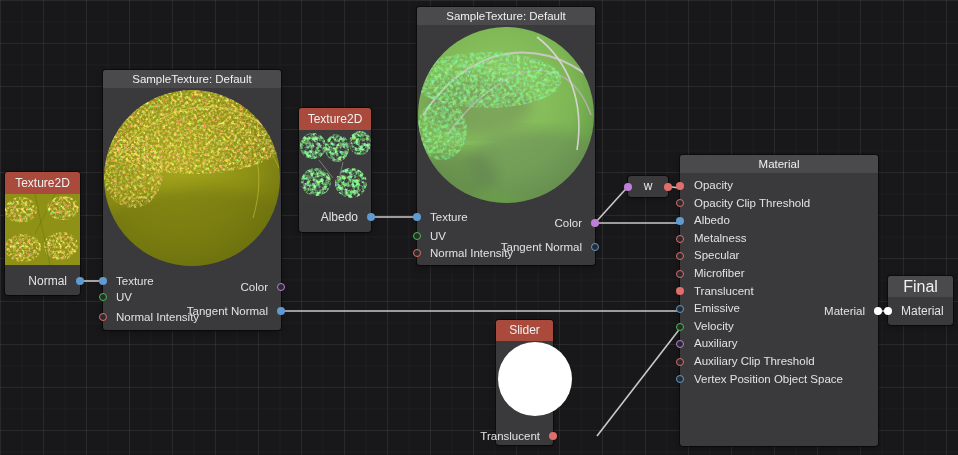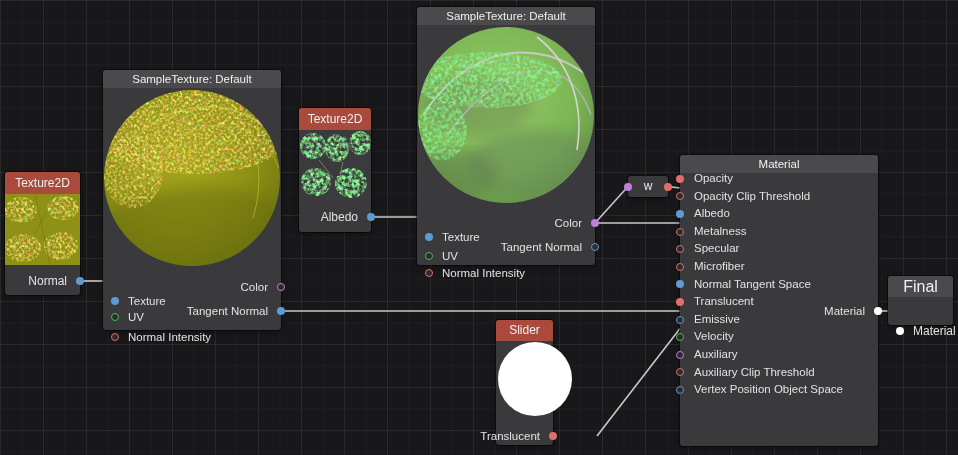--- a/index.html
+++ b/index.html
@@ -32,37 +32,37 @@
     text-align:center;color:#f0f0f0;
     overflow:hidden;white-space:nowrap;
   }
   .hdr-grey{background:var(--header-grey,#4a4a4d);text-align:center;}
   .hdr-red{background:var(--header-red,#a94a3d);}
   .prow{
     position:absolute;height:16px;line-height:16px;
     font-size:11.5px;color:var(--text,#e2e2e2);
     white-space:nowrap;
   }
-  .prow.in{left:12px;padding-left:13px;margin-top:20px;}
+  .prow.in{left:0;padding-left:13px;}
   .prow.out{right:0;padding-right:13px;text-align:right;}
   .port{
     position:absolute;top:4px;width:8px;height:8px;border-radius:50%;
     box-sizing:border-box;z-index:3;
   }
   .prow.in .port{left:-4px;}
   .prow.out .port{right:-4px;}
   .filled{background:var(--pc,#ccc);}
   .hollow{background:#2b2b2d;border:1.6px solid var(--pc,#ccc);}
   .c-blue{--pc:var(--port-blue);}
   .c-green{--pc:var(--port-green);}
   .c-red{--pc:var(--port-red);}
   .c-purple{--pc:var(--port-purple);}
   .c-white{--pc:var(--port-white);}
   
-  .mrows{position:absolute;left:0;right:0;top:9px;padding-top:6px;}
+  .mrows{position:absolute;left:0;right:0;top:16px;padding-top:6px;}
   .mrow{
     position:relative;height:17.6px;line-height:17.6px;
     font-size:11.5px;color:var(--text,#e2e2e2);
     padding-left:14px;white-space:nowrap;
   }
   .mrow .port{left:-4px;top:4.8px;}
   .preview{position:absolute;left:0;z-index:2;}
   .slider-circle{
     position:absolute;left:2px;top:22px;width:74px;height:74px;
     border-radius:50%;background:#fff;
@@ -235,21 +235,20 @@
 
   <div class="node" style="left:680px;top:155px;width:198px;height:291px;">
     <div class="hdr hdr-grey" style="height:18px;line-height:18px;font-size:11.5px;">Material</div>
     <div class="mrows">
       <div class="mrow"><span class="port c-red filled"></span><span>Opacity</span></div>
       <div class="mrow"><span class="port c-red hollow"></span><span>Opacity Clip Threshold</span></div>
       <div class="mrow"><span class="port c-blue filled"></span><span>Albedo</span></div>
       <div class="mrow"><span class="port c-red hollow"></span><span>Metalness</span></div>
       <div class="mrow"><span class="port c-red hollow"></span><span>Specular</span></div>
       <div class="mrow"><span class="port c-red hollow"></span><span>Microfiber</span></div>
-      <div class="mrow"><span class="port c-blue filled"></span><span>Normal Tangent Space</span></div>
       <div class="mrow"><span class="port c-red filled"></span><span>Translucent</span></div>
       <div class="mrow"><span class="port c-blue hollow"></span><span>Emissive</span></div>
       <div class="mrow"><span class="port c-green hollow"></span><span>Velocity</span></div>
       <div class="mrow"><span class="port c-purple hollow"></span><span>Auxiliary</span></div>
       <div class="mrow"><span class="port c-red hollow"></span><span>Auxiliary Clip Threshold</span></div>
       <div class="mrow"><span class="port c-blue hollow"></span><span>Vertex Position Object Space</span></div>
     </div>
     <div class="prow out" style="top:148px;">
       <span>Material</span>
       <span class="port c-white filled"></span>

